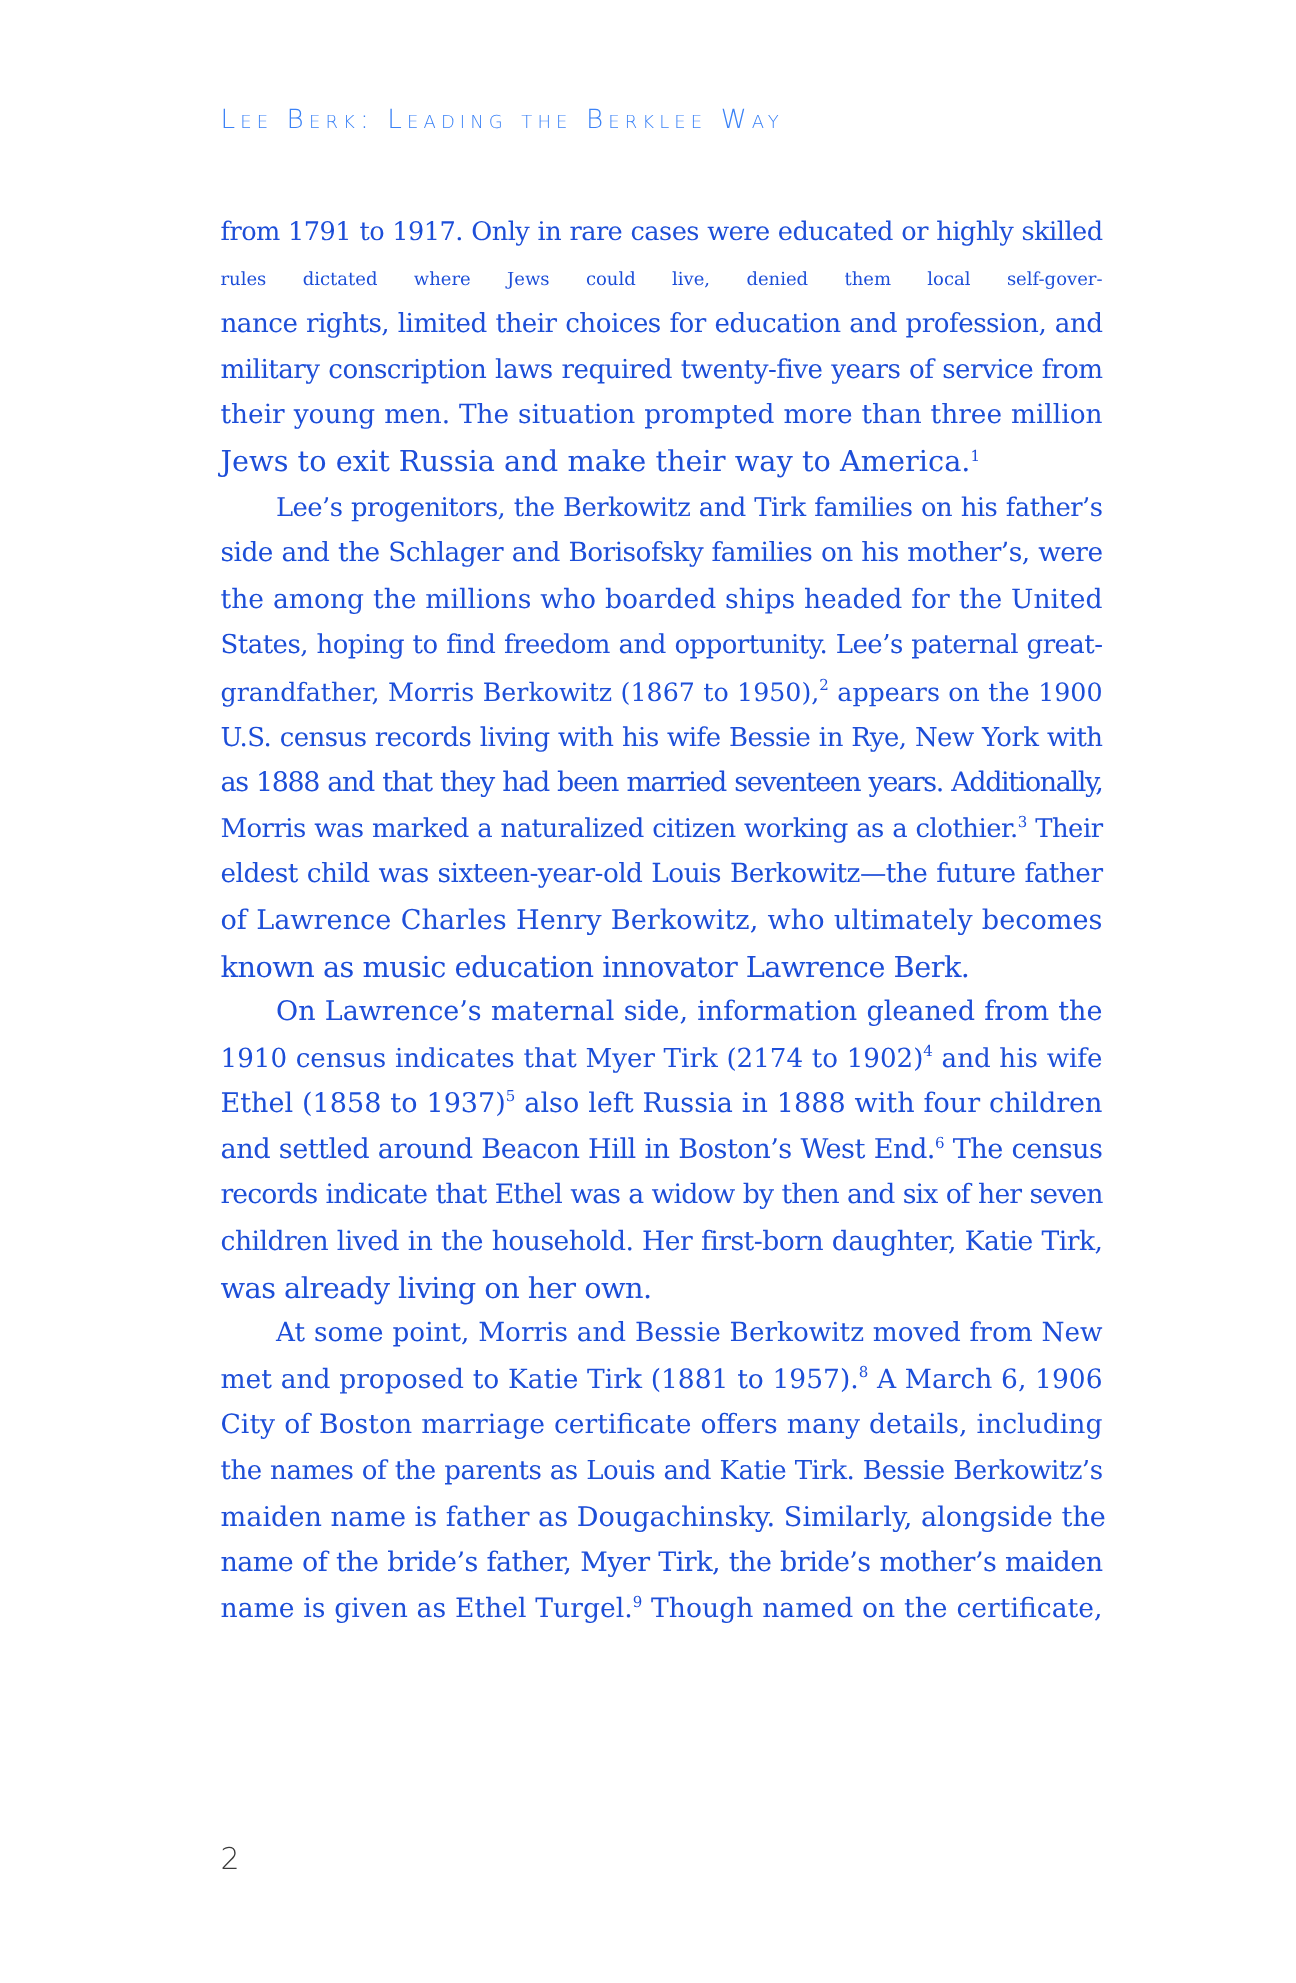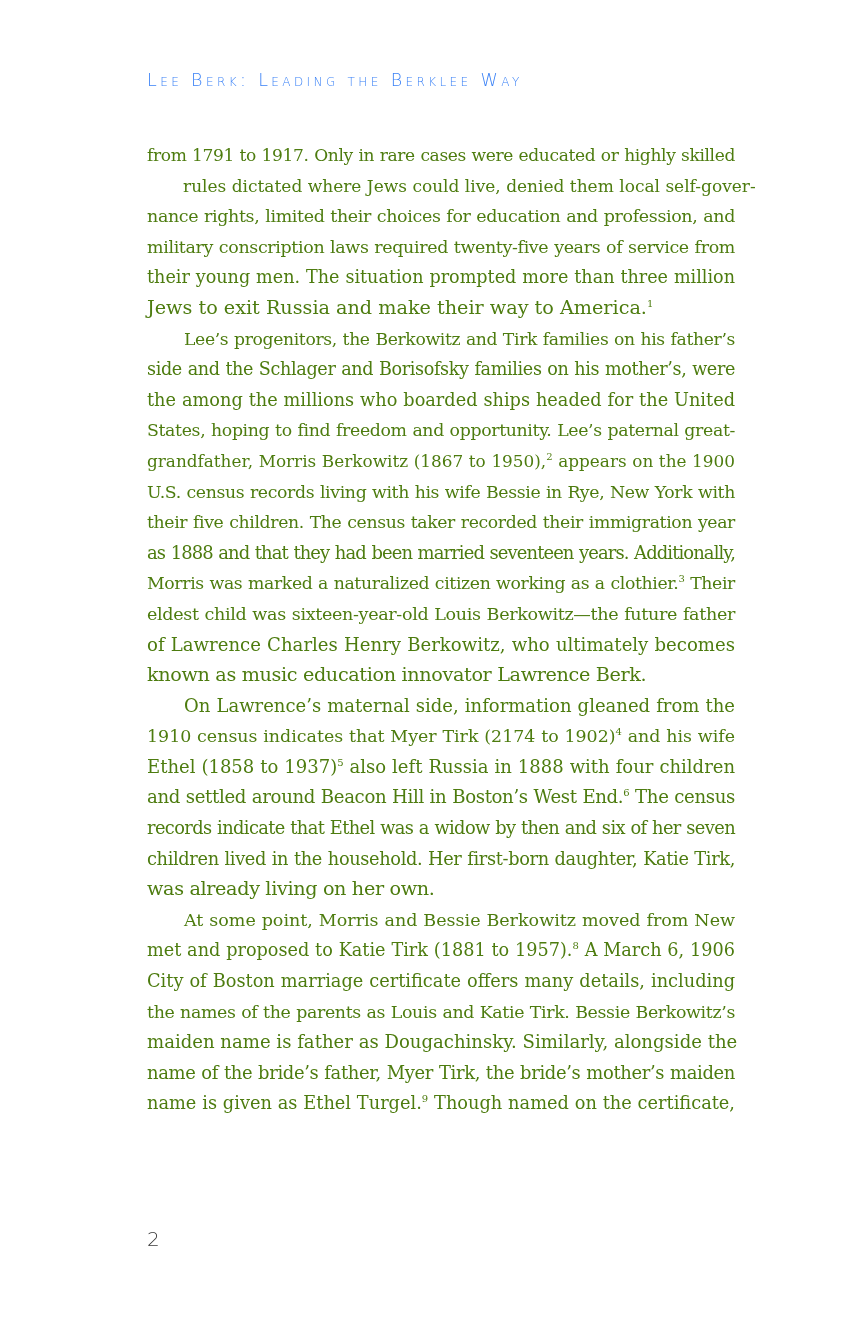--- a/index.html
+++ b/index.html
@@ -25,21 +25,21 @@
       white-space: nowrap;
       font-variant: small-caps;
     }
     .body-text {
       position: absolute;
       left: 147px;
       top: 140px;
       width: 588px;
       font-family: "DejaVu Serif", serif;
       font-size: 19.2px;
-      color: #4d7c0f;
+      color: #1d4ed8;
     }
     .line {
       height: 30.6px;
       line-height: 30.6px;
       white-space: nowrap;
       text-align: justify;
       text-align-last: justify;
       overflow: visible;
     }
     .line.last {
@@ -74,35 +74,34 @@
   </style>
 </head>
 <body>
 
 <div class="running-head">Lee Berk: Leading the Berklee Way</div>
 
 <div class="body-text">
 
   <div>
     <div class="line tight" style="font-size: 17.066px;">from 1791 to 1917. Only in rare cases were educated or highly skilled</div>
-    <div class="line" style="font-size: 17px; margin-left: 36px;">rules dictated where Jews could live, denied them local self-gover-</div>
+    <div class="line" style="font-size: 12px;">rules dictated where Jews could live, denied them local self-gover-</div>
     <div class="line tight" style="font-size: 17.4627px;">nance rights, limited their choices for education and profession, and</div>
     <div class="line tight" style="font-size: 17.4411px;">military conscription laws required twenty-five years of service from</div>
     <div class="line" style="font-size: 17.5969px;">their young men. The situation prompted more than three million</div>
     <div class="line last"><span>Jews to exit Russia and make their way to America.</span><sup>1</sup></div>
   </div>
 
   <div>
     <div class="line indent tight" style="font-size: 17.2051px;">Lee’s progenitors, the Berkowitz and Tirk families on his father’s</div>
     <div class="line tight" style="font-size: 17.5943px;">side and the Schlager and Borisofsky families on his mother’s, were</div>
     <div class="line" style="font-size: 17.7271px;">the among the millions who boarded ships headed for the United</div>
     <div class="line tight" style="font-size: 17.3217px;">States, hoping to find freedom and opportunity. Lee’s paternal great-</div>
     <div class="line" style="font-size: 16.8757px;"><span>grandfather, Morris Berkowitz (1867 to 1950),</span><sup>2</sup> <span>appears on the 1900</span></div>
     <div class="line tight" style="font-size: 17.3163px;">U.S. census records living with his wife Bessie in Rye, New York with</div>
-    <div class="line tight" style="font-size: 17.2643px;">their five children. The census taker recorded their immigration year</div>
     <div class="line tight3" style="font-size: 17.9596px;">as 1888 and that they had been married seventeen years. Additionally,</div>
     <div class="line tight" style="font-size: 17.2747px;"><span>Morris was marked a naturalized citizen working as a clothier.</span><sup>3</sup> <span>Their</span></div>
     <div class="line tight" style="font-size: 17.572px;">eldest child was sixteen-year-old Louis Berkowitz—the future father</div>
     <div class="line" style="font-size: 18.1075px;">of Lawrence Charles Henry Berkowitz, who ultimately becomes</div>
     <div class="line last tight">known as music education innovator Lawrence Berk.</div>
   </div>
 
   <div>
     <div class="line indent" style="font-size: 18.0177px;">On Lawrence’s maternal side, information gleaned from the</div>
     <div class="line" style="font-size: 17.439px;"><span>1910 census indicates that Myer Tirk (2174 to 1902)</span><sup>4</sup> <span>and his wife</span></div>

